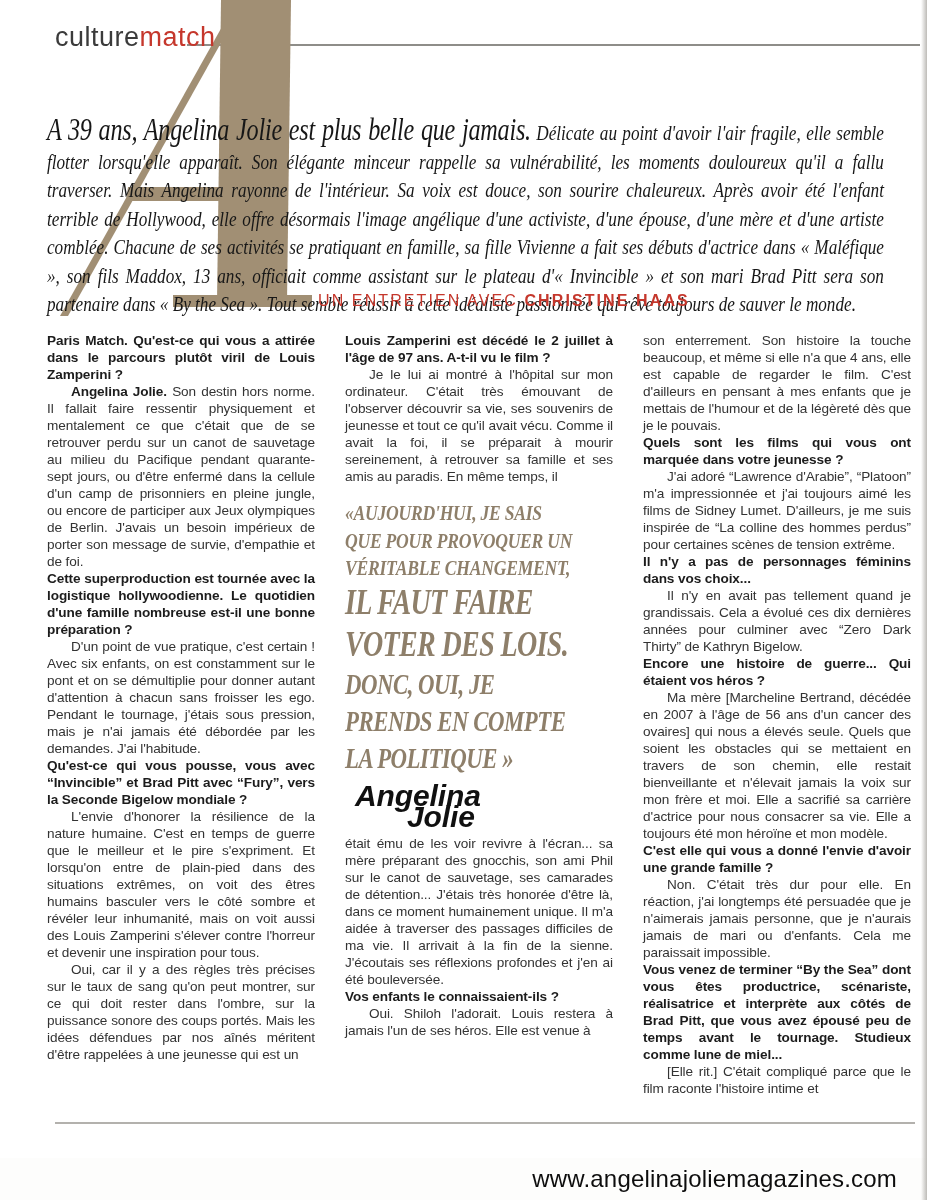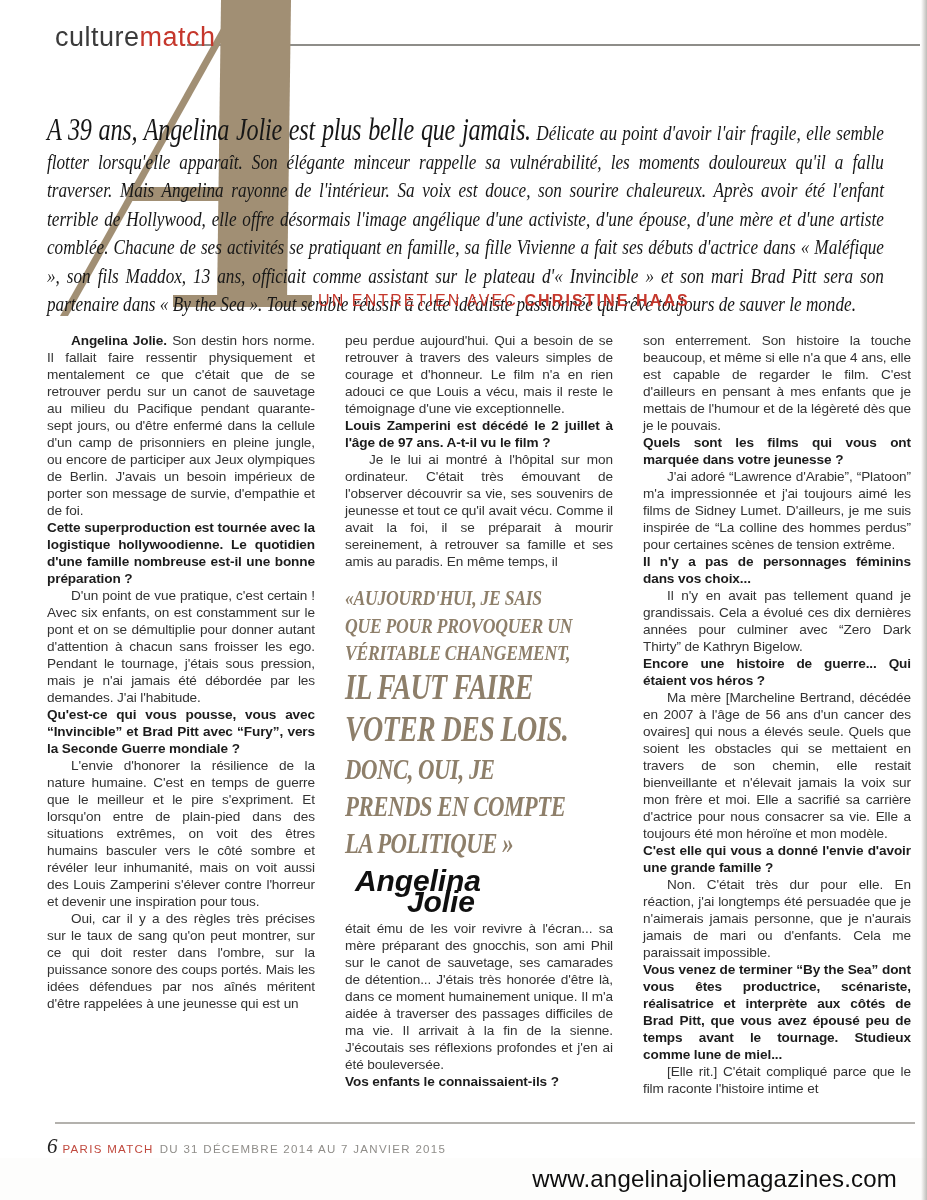--- a/index.html
+++ b/index.html
@@ -77,30 +77,30 @@
 
   <div class="intro-wrap">
     <p class="intro" style="margin:0;"><span class="lead">A 39 ans, Angelina Jolie est plus belle que jamais.</span><span> Délicate au point d'avoir l'air fragile, elle semble flotter lorsqu'elle apparaît. Son élégante minceur rappelle sa vulnérabilité, les moments douloureux qu'il a fallu traverser. Mais Angelina rayonne de l'intérieur. Sa voix est douce, son sourire chaleureux. Après avoir été l'enfant terrible de Hollywood, elle offre désormais l'image angélique d'une activiste, d'une épouse, d'une mère et d'une artiste comblée. Chacune de ses activités se pratiquant en famille, sa fille Vivienne a fait ses débuts d'actrice dans « Maléfique », son fils Maddox, 13 ans, officiait comme assistant sur le plateau d'« Invincible » et son mari Brad Pitt sera son partenaire dans « By the Sea ». Tout semble réussir à cette idéaliste passionnée qui rêve toujours de sauver le monde.</span></p>
   </div>
 
   <div class="byline">
     <span>UN ENTRETIEN AVEC </span><strong>CHRISTINE HAAS</strong>
   </div>
 
   <div class="col col1">
+    <p class="q">Paris Match. Qu'est-ce qui vous a attirée dans le parcours plutôt viril de Louis Zamperini ?</p>
     <p class="a"><span class="lead-in">Angelina Jolie. </span><span>Son destin hors norme. Il fallait faire ressentir physiquement et mentalement ce que c'était que de se retrouver perdu sur un canot de sauvetage au milieu du Pacifique pendant quarante-sept jours, ou d'être enfermé dans la cellule d'un camp de prisonniers en pleine jungle, ou encore de participer aux Jeux olympiques de Berlin. J'avais un besoin impérieux de porter son message de survie, d'empathie et de foi.</span></p>
     <p class="q">Cette superproduction est tournée avec la logistique hollywoodienne. Le quotidien d'une famille nombreuse est-il une bonne préparation ?</p>
     <p class="a">D'un point de vue pratique, c'est certain ! Avec six enfants, on est constamment sur le pont et on se démultiplie pour donner autant d'attention à chacun sans froisser les ego. Pendant le tournage, j'étais sous pression, mais je n'ai jamais été débordée par les demandes. J'ai l'habitude.</p>
-    <p class="q">Qu'est-ce qui vous pousse, vous avec “Invincible” et Brad Pitt avec “Fury”, vers la Seconde Guerre mondiale ?</p>
+    <p class="q">Qu'est-ce qui vous pousse, vous avec “Invincible” et Brad Pitt avec “Fury”, vers la Seconde Bigelow mondiale ?</p>
     <p class="a">L'envie d'honorer la résilience de la nature humaine. C'est en temps de guerre que le meilleur et le pire s'expriment. Et lorsqu'on entre de plain-pied dans des situations extrêmes, on voit des êtres humains basculer vers le côté sombre et révéler leur inhumanité, mais on voit aussi des Louis Zamperini s'élever contre l'horreur et devenir une inspiration pour tous.</p>
     <p class="a">Oui, car il y a des règles très précises sur le taux de sang qu'on peut montrer, sur ce qui doit rester dans l'ombre, sur la puissance sonore des coups portés. Mais les idées défendues par nos aînés méritent d'être rappelées à une jeunesse qui est un</p>
   </div>
 
   <div class="col col2">
-    <p class="a cont">peu perdue aujourd'hui. Qui a besoin de se retrouver à travers des valeurs simples de courage et d'honneur. Le film n'a en rien adouci ce que Louis a vécu, mais il reste le témoignage d'une vie exceptionnelle.</p>
     <p class="q">Louis Zamperini est décédé le 2 juillet à l'âge de 97 ans. A-t-il vu le film ?</p>
     <p class="a">Je le lui ai montré à l'hôpital sur mon ordinateur. C'était très émouvant de l'observer découvrir sa vie, ses souvenirs de jeunesse et tout ce qu'il avait vécu. Comme il avait la foi, il se préparait à mourir sereinement, à retrouver sa famille et ses amis au paradis. En même temps, il</p>
 
     <div class="quote-outer">
       <div class="quote">
         <div class="s">«AUJOURD'HUI, JE SAIS</div>
         <div class="s">QUE POUR PROVOQUER UN</div>
         <div class="s">VÉRITABLE CHANGEMENT,</div>
         <div class="l">IL FAUT FAIRE</div>
         <div class="l">VOTER DES LOIS.</div>
@@ -109,40 +109,38 @@
         <div class="m">LA POLITIQUE »</div>
       </div>
       <div class="sig">
         <span class="l1">Angelina</span>
         <span class="l2">Jolie</span>
       </div>
     </div>
 
     <p class="a cont">était ému de les voir revivre à l'écran... sa mère préparant des gnocchis, son ami Phil sur le canot de sauvetage, ses camarades de détention... J'étais très honorée d'être là, dans ce moment humainement unique. Il m'a aidée à traverser des passages difficiles de ma vie. Il arrivait à la fin de la sienne. J'écoutais ses réflexions profondes et j'en ai été bouleversée.</p>
     <p class="q">Vos enfants le connaissaient-ils ?</p>
+    <p class="a">Oui. Shiloh l'adorait. Louis restera à jamais l'un de ses héros. Elle est venue à</p>
   </div>
 
   <div class="col col3">
     <p class="a cont">son enterrement. Son histoire la touche beaucoup, et même si elle n'a que 4 ans, elle est capable de regarder le film. C'est d'ailleurs en pensant à mes enfants que je mettais de l'humour et de la légèreté dès que je le pouvais.</p>
     <p class="q">Quels sont les films qui vous ont marquée dans votre jeunesse ?</p>
     <p class="a">J'ai adoré “Lawrence d'Arabie”, “Platoon” m'a impressionnée et j'ai toujours aimé les films de Sidney Lumet. D'ailleurs, je me suis inspirée de “La colline des hommes perdus” pour certaines scènes de tension extrême.</p>
     <p class="q">Il n'y a pas de personnages féminins dans vos choix...</p>
     <p class="a">Il n'y en avait pas tellement quand je grandissais. Cela a évolué ces dix dernières années pour culminer avec “Zero Dark Thirty” de Kathryn Bigelow.</p>
     <p class="q">Encore une histoire de guerre... Qui étaient vos héros ?</p>
     <p class="a">Ma mère [Marcheline Bertrand, décédée en 2007 à l'âge de 56 ans d'un cancer des ovaires] qui nous a élevés seule. Quels que soient les obstacles qui se mettaient en travers de son chemin, elle restait bienveillante et n'élevait jamais la voix sur mon frère et moi. Elle a sacrifié sa carrière d'actrice pour nous consacrer sa vie. Elle a toujours été mon héroïne et mon modèle.</p>
     <p class="q">C'est elle qui vous a donné l'envie d'avoir une grande famille ?</p>
     <p class="a">Non. C'était très dur pour elle. En réaction, j'ai longtemps été persuadée que je n'aimerais jamais personne, que je n'aurais jamais de mari ou d'enfants. Cela me paraissait impossible.</p>
     <p class="q">Vous venez de terminer “By the Sea” dont vous êtes productrice, scénariste, réalisatrice et interprète aux côtés de Brad Pitt, que vous avez épousé peu de temps avant le tournage. Studieux comme lune de miel...</p>
     <p class="a">[Elle rit.] C'était compliqué parce que le film raconte l'histoire intime et</p>
   </div>
 
   <div class="footer-rule"></div>
 
-  <div class="footer">
-    <span class="pg">6</span><span class="mag">PARIS MATCH</span><span class="date">DU 31 DÉCEMBRE 2014 AU 7 JANVIER 2015</span>
-  </div>
 
   <div class="url-strip">
     <span class="url">www.angelinajoliemagazines.com</span>
   </div>
 
   <div class="edge-right"></div>
 </div>
 
 </body></html>

